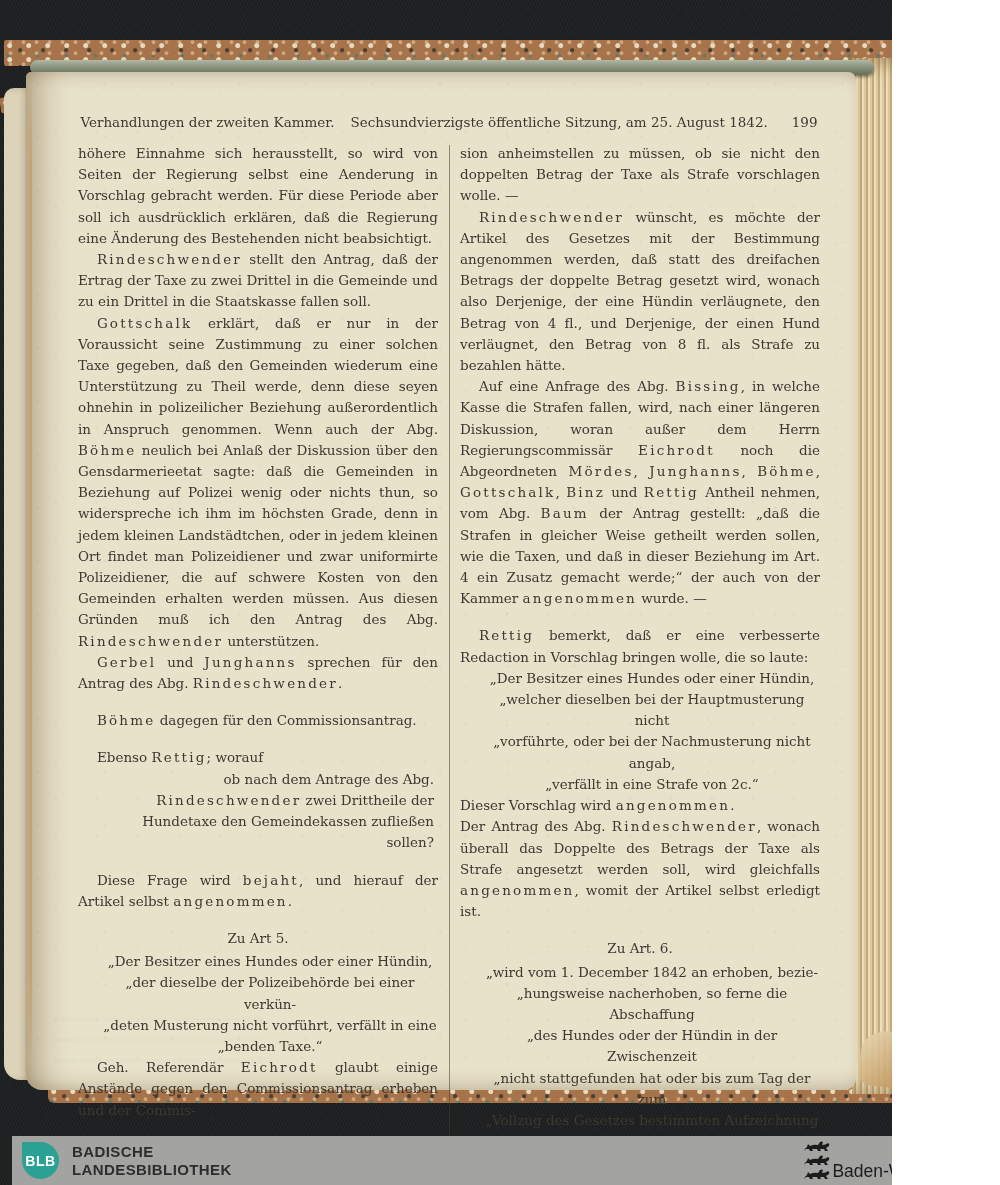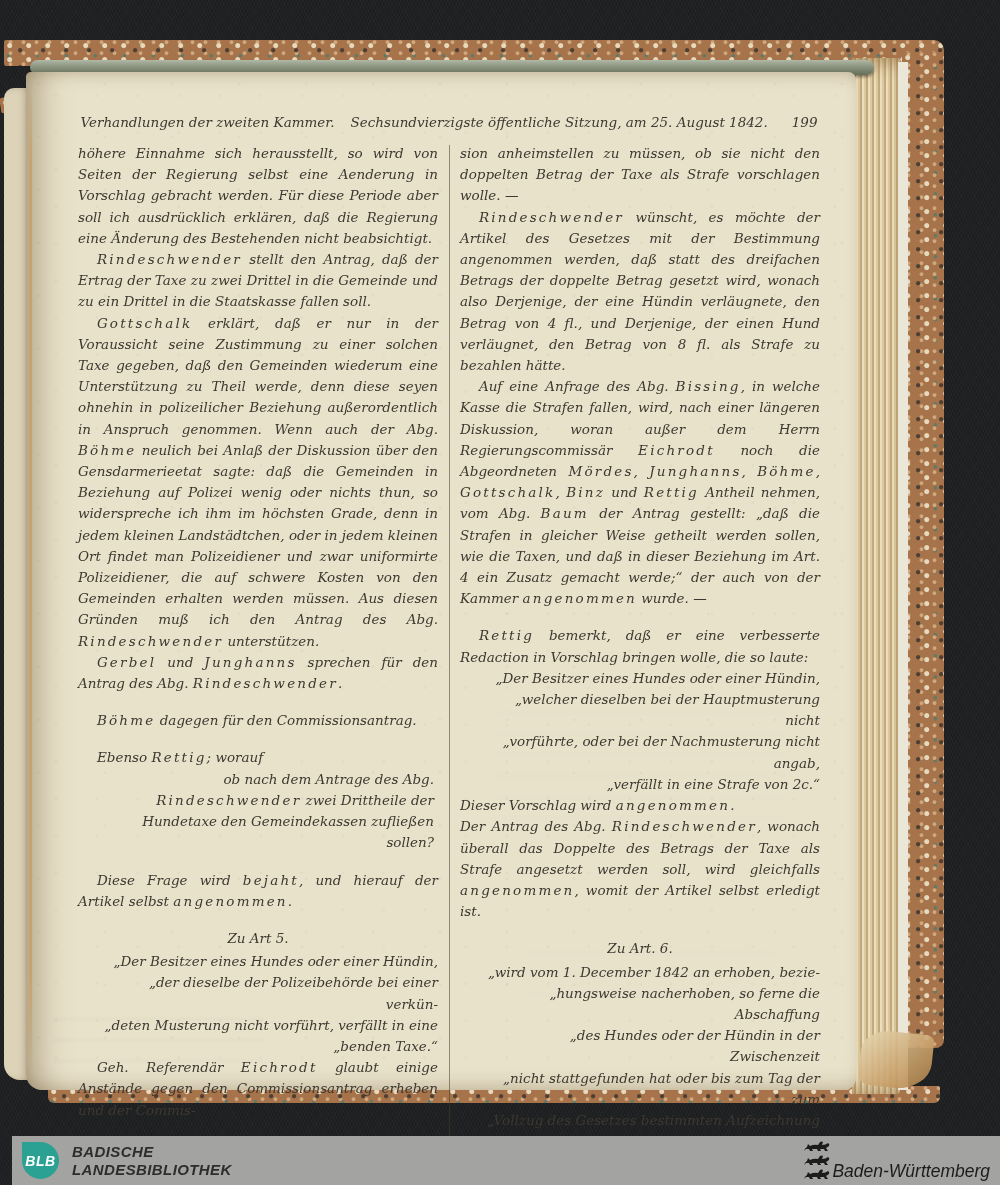--- a/index.html
+++ b/index.html
@@ -1,21 +1,21 @@
 <!DOCTYPE html>
 <html><head>
 <meta charset="utf-8">
 <style>
   html,body{margin:0;padding:0;}
   body{font-family:"DejaVu Serif",serif;}
-  .stage{position:relative;width:1000px;height:1185px;overflow:hidden;
+  .stage{position:relative;width:892px;height:1185px;overflow:hidden;
     background-color:#1d1e20;
     background-image:
       repeating-linear-gradient(63deg, rgba(255,255,255,.025) 0 1px, transparent 1px 3px),
-      repeating-linear-gradient(-63deg, rgba(255,255,255,.02) 0 1px, transparent 1px 3px); font-style: italic;}
+      repeating-linear-gradient(-63deg, rgba(255,255,255,.02) 0 1px, transparent 1px 3px);}
   .marble{background-color:#a6734b;
     background-image:
       radial-gradient(circle at 30% 40%, #e7d9bd 2px, rgba(0,0,0,0) 3px),
       radial-gradient(circle at 70% 60%, #4e4034 1.6px, rgba(0,0,0,0) 2.6px),
       radial-gradient(circle at 50% 20%, #cfa87e 1.4px, rgba(0,0,0,0) 2.4px),
       radial-gradient(circle at 15% 75%, #5d7a6a 1.2px, rgba(0,0,0,0) 2.2px);
     background-size:19px 14px,23px 17px,13px 11px,29px 21px;}
   .marble-top{position:absolute;left:4px;top:40px;width:940px;height:26px;border-radius:2px 10px 0 2px;}
   .marble-right{position:absolute;left:902px;top:52px;width:42px;height:996px;border-radius:0 4px 8px 0;}
   .marble-bottom{position:absolute;left:48px;top:1086px;width:892px;height:17px;border-radius:2px 2px 6px 6px;}
@@ -44,21 +44,21 @@
   .page-content{position:relative;box-sizing:border-box;width:100%;height:100%;padding:42px 36px 0 52px;color:#3d3830;}
   .page-header{display:flex;justify-content:center;align-items:baseline;gap:16px;
     font-size:13.5px;margin-bottom:13px;white-space:nowrap;}
   .page-header .pagenum{margin-left:8px;}
   .columns{display:flex;align-items:stretch;}
   .col{width:360px;font-size:13.5px;line-height:21.2px;}
   .col-divider{width:1px;background:rgba(70,60,45,.55);margin:2px 10px 6px 11px;}
   .para{margin:0;text-align:justify;text-indent:1.4em;}
   .para.flush{text-indent:0;}
   .para.center{text-align:center;text-indent:0;margin:3px 0 2px 0;}
-  .para.quote{text-indent:0;padding-left:24px;text-align:right;}
+  .para.quote{text-indent:0;padding-left:24px;text-align:center;}
   .para.inset{text-indent:0;padding-left:26px;padding-right:4px;text-align:right;}
   .para.mt{margin-top:16px;}
   .sperr{letter-spacing:2.2px;}
   .bleed{position:absolute;filter:blur(1.6px);opacity:.55;pointer-events:none;
     background:repeating-linear-gradient(180deg, rgba(100,112,128,.12) 0 2px, transparent 2px 21px);}
   .bleed1{left:28px;top:946px;width:210px;height:44px;}
   .bleed2{left:470px;top:640px;width:290px;height:110px;opacity:.3;}
   .bleed3{left:500px;top:880px;width:250px;height:60px;opacity:.3;}
   .footer-bar{position:absolute;left:12px;top:1136px;width:1000px;height:49px;background:#a3a3a1;
     display:flex;align-items:center;justify-content:space-between;box-sizing:border-box;

